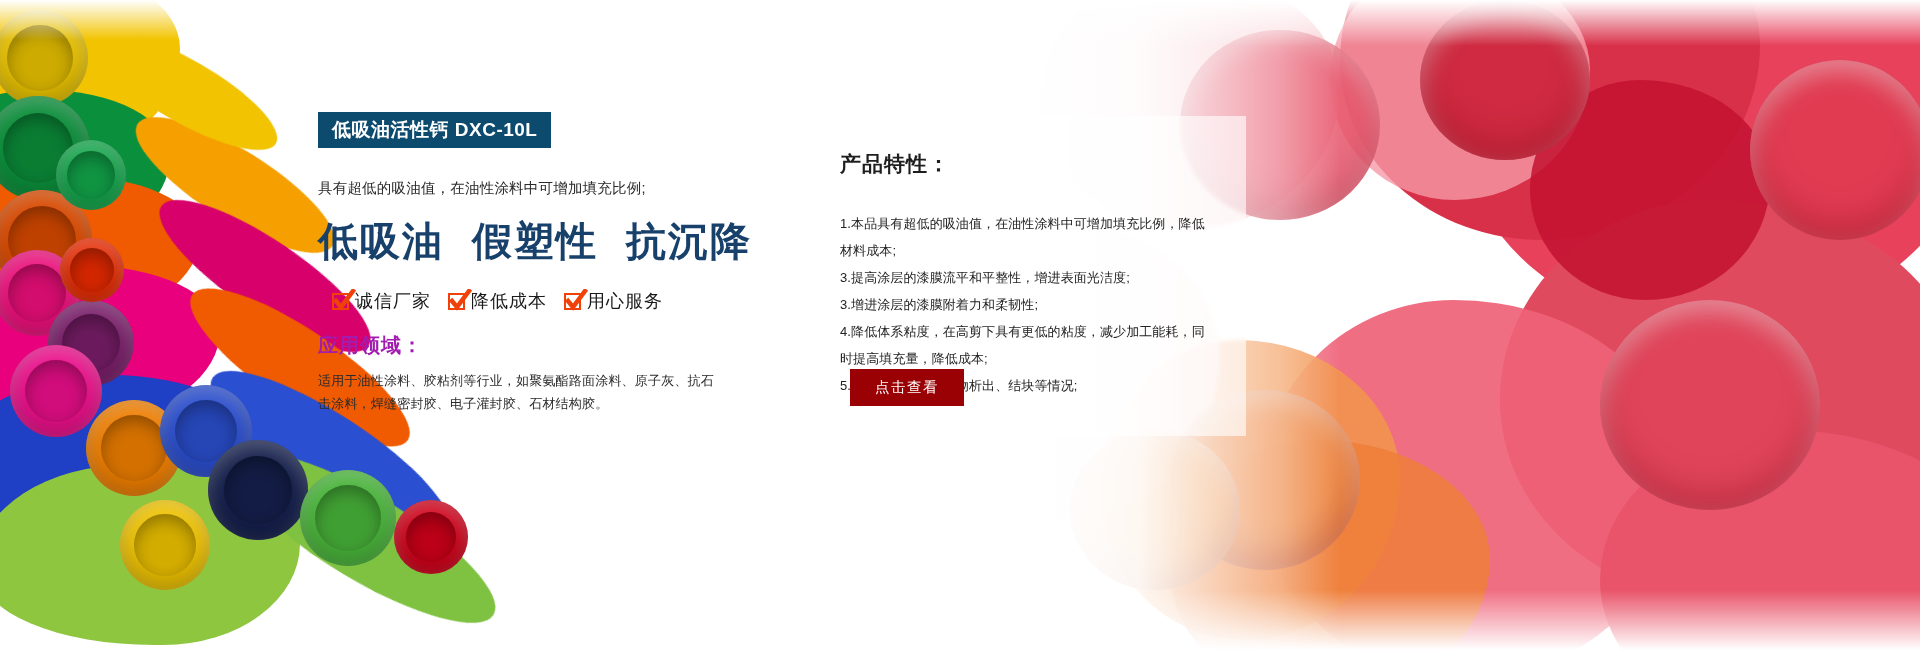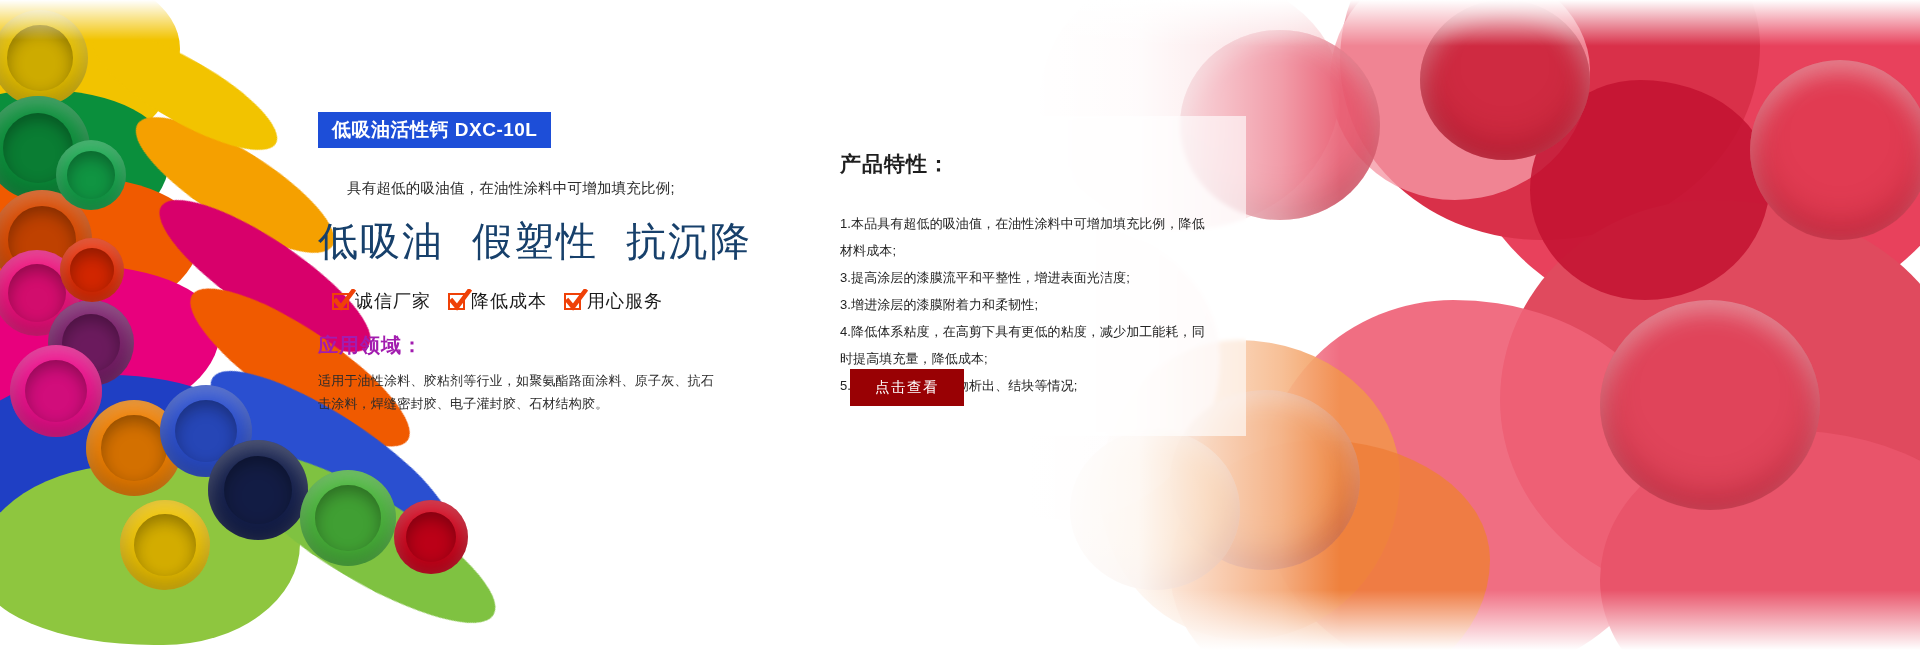--- a/index.html
+++ b/index.html
@@ -51,44 +51,43 @@
 
   
   .left-content {
     position:absolute;
     left:318px; top:112px;
     width:420px;
   }
 
   .title-badge {
     display:inline-block;
-    background:#1d4ed8;
+    background:#0c4a6e;
     color:#ffffff;
     font-size:19px;
     font-weight:bold;
     letter-spacing:.5px;
     padding:8px 14px 9px 14px;
     line-height:1;
     white-space:nowrap;
   }
 
   .subtitle {
     margin-top:31px;
     font-size:14.5px;
     color:#2a2a2a;
     letter-spacing:.2px;
     white-space:nowrap;
-    margin-left:29px;
   }
 
   .headline {
     margin-top:16px;
     font-family:"Liberation Serif","DejaVu Serif",serif;
     font-size:40px;
-    font-weight:normal;
+    font-weight:bold;
     color:#17406b;
     letter-spacing:2px;
     white-space:nowrap;
   }
   .headline span { margin-right:28px; }
   .headline span:last-child { margin-right:0; }
 
   .tick-row {
     margin-top:20px;
     margin-left:14px;

